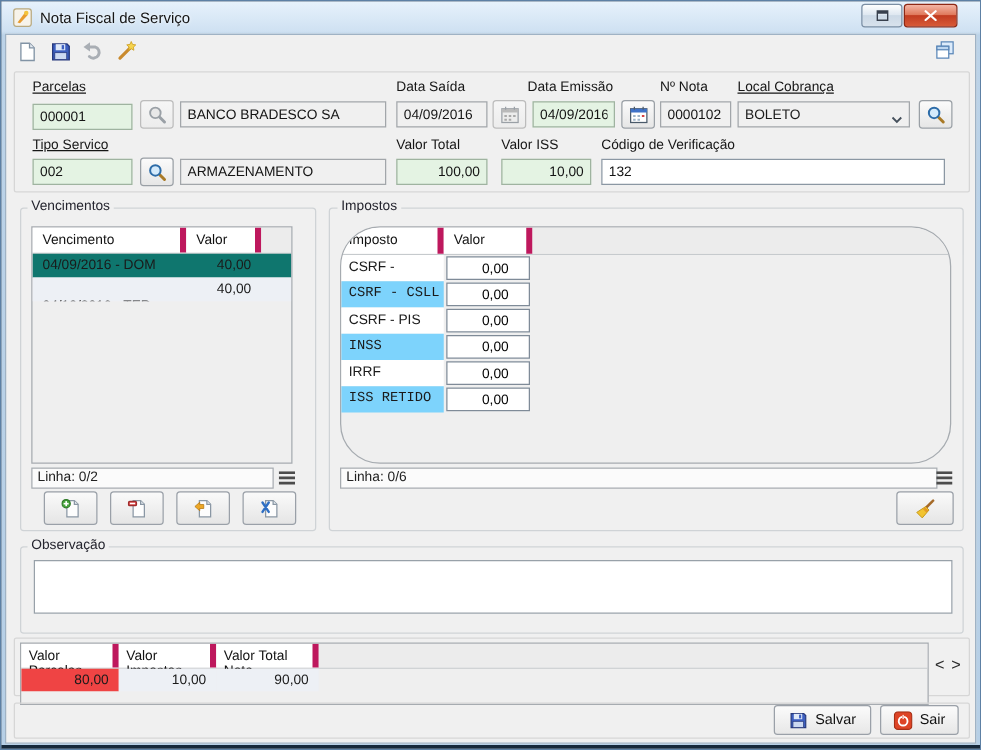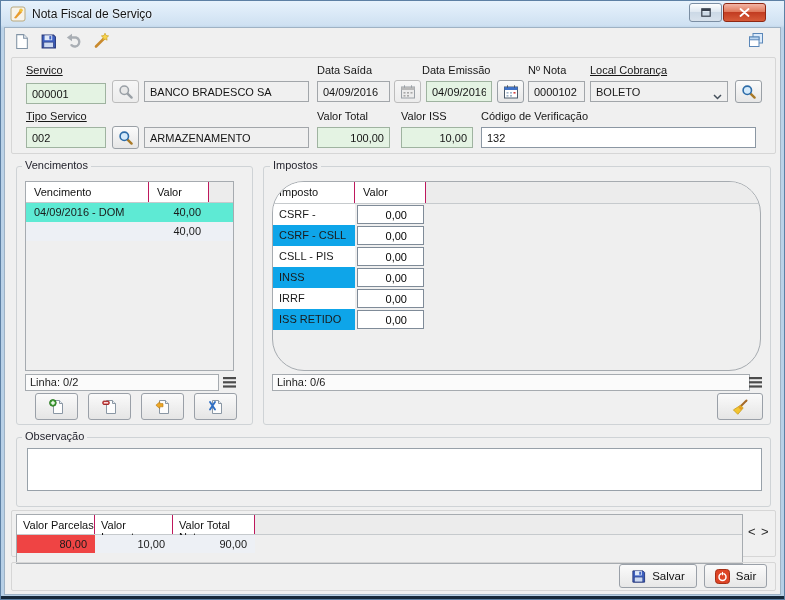--- a/index.html
+++ b/index.html
@@ -38,30 +38,30 @@
   input.field{outline:none;}
   .dropdown{position:absolute;height:21px;border:1px solid #a2a6aa;background:#f0f0f0;display:flex;align-items:center;
     padding:0 18px 0 5px;cursor:pointer;}
   .dropdown .chev{position:absolute;right:5px;top:8px;}
   .sqbtn{position:absolute;width:27px;height:23px;border:1px solid #9aa0a6;border-radius:3px;
     background:linear-gradient(#fbfbfb,#e6e6e6);display:flex;align-items:center;justify-content:center;cursor:pointer;}
   .sqbtn.disabled{background:linear-gradient(#f6f6f6,#ececec);border-color:#bcbcbc;cursor:default;}
   
   .tbl{position:absolute;border:1px solid #a6abb0;background:#efefef;overflow:hidden;}
   .thead{display:flex;border-bottom:1px solid #c6cacd;}
-  .th{background:#fff;border-right:1px solid #be185d;padding:4px 0 0 8px;font-size:11px;color:#111;}
+  .th{background:#fff;border-right:5px solid #be185d;padding:4px 0 0 8px;font-size:11px;color:#111;}
   .th-fill{flex:1;background:#ececec;}
-  .tr{display:flex;height:19px;line-height:19px;background:#5eead4;cursor:default;}
+  .tr{display:flex;height:19px;line-height:19px;background:#0f766e;cursor:default;}
   .tr.alt{background:#edf0f5;}
   .td{padding-left:8px;overflow:hidden;white-space:nowrap;}
   .td.num{text-align:right;padding-right:8px;padding-left:0;}
   
   .irow{display:flex;height:21px;align-items:center;}
   .ilabel{width:82px;height:100%;line-height:21px;padding-left:6px;background:#fff;}
-  .irow.alt .ilabel{background:#0ea5e9;}
+  .irow.alt .ilabel{background:#7dd3fc;font-family:Liberation Mono, monospace;}
   .ival{width:71px;display:flex;justify-content:flex-end;padding-right:2px;}
   .ival input{width:67px;height:19px;border:1px solid #7f8b98;background:#fff;text-align:right;
     font-family:"Liberation Sans",sans-serif;font-size:11px;padding:0 16px;outline:none;}
   
   .statusbar{position:absolute;height:17px;background:#fbfbfb;border:1px solid #a6abb0;
     font-size:11px;line-height:15px;padding-left:4px;color:#222;}
   .menu-ic{position:absolute;cursor:pointer;}
   
   .iconbtn{position:absolute;border:1px solid #9aa0a8;border-radius:3px;background:linear-gradient(#fafafa,#e5e5e5);
     display:flex;align-items:center;justify-content:center;cursor:pointer;}
@@ -129,21 +129,21 @@
   <div class="toolbtn" style="left:745px;top:29px;">
     <svg width="18" height="18" viewBox="0 0 18 18">
         <rect x="6" y="2.5" width="9.5" height="9.5" fill="#dcebfb" stroke="#5b87b8"></rect>
         <rect x="2.5" y="6" width="9.5" height="9.5" fill="#fff" stroke="#5b87b8"></rect>
         <rect x="2.5" y="6" width="9.5" height="2.8" fill="#bcd6f0" stroke="#5b87b8"></rect>
       </svg>
   </div>
 
   <div class="panel" style="left:10px;top:56px;width:765px;height:97px;"></div>
 
-  <span class="lbl link" style="left:25px;top:63px;">Servico</span>
+  <span class="lbl link" style="left:25px;top:63px;">Parcelas</span>
   <span class="lbl" style="left:316px;top:63px;">Data Saída</span>
   <span class="lbl" style="left:421px;top:63px;">Data Emissão</span>
   <span class="lbl" style="left:527px;top:63px;">Nº Nota</span>
   <span class="lbl link" style="left:589px;top:63px;">Local Cobrança</span>
 
   <input class="field green" style="left: 25px; top: 82px; width: 80px;" value="000001">
   <div class="sqbtn disabled" style="left:111px;top:79px;">
     <svg width="16" height="16" viewBox="0 0 16 16">
         <line x1="9.8" y1="9.8" x2="13.6" y2="13.6" stroke="#9aa0a6" stroke-width="2.4" stroke-linecap="round"></line>
         <circle cx="6.3" cy="6.3" r="4.2" fill="#e8e8e8" stroke="#9aa0a6" stroke-width="1.5"></circle>
@@ -294,21 +294,21 @@
           <input value="0,00" style="">
         </div>
     </div>
     <div class="irow alt">
       <div class="ilabel">CSRF - CSLL</div>
       <div class="ival">
           <input value="0,00" style="">
         </div>
     </div>
     <div class="irow">
-      <div class="ilabel">CSLL - PIS</div>
+      <div class="ilabel">CSRF - PIS</div>
       <div class="ival">
           <input value="0,00" style="">
         </div>
     </div>
     <div class="irow alt">
       <div class="ilabel">INSS</div>
       <div class="ival">
           <input value="0,00" style="">
         </div>
     </div>

